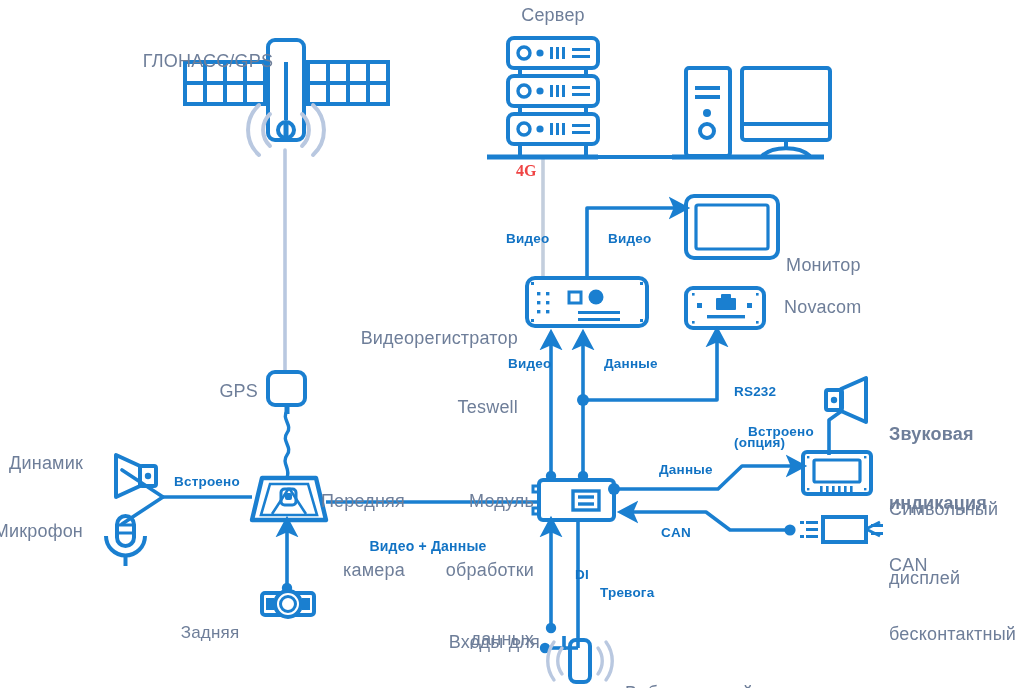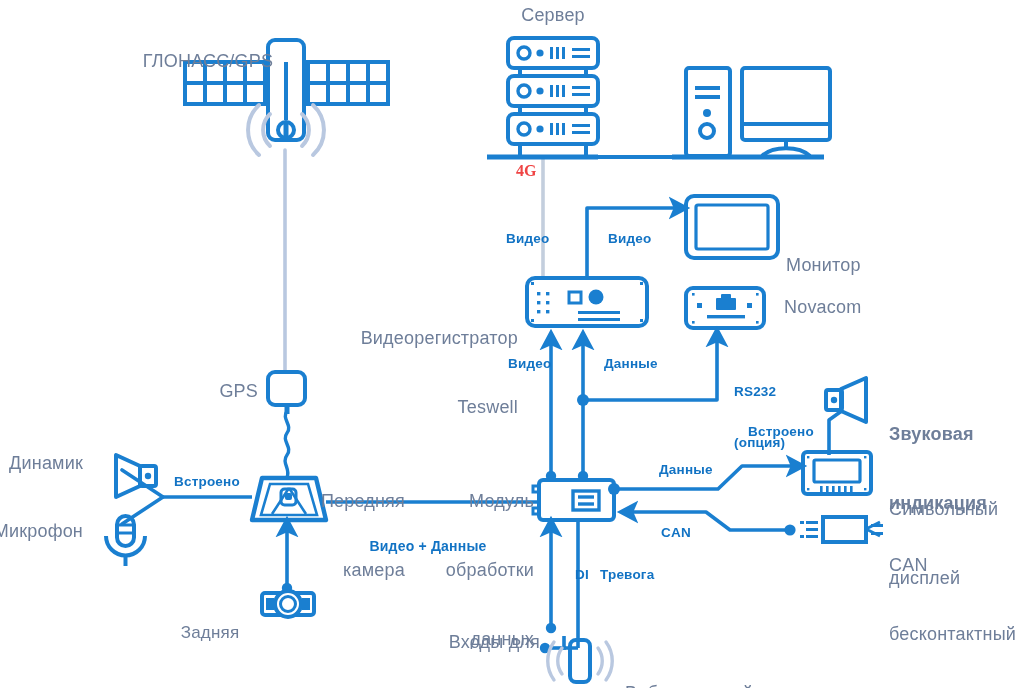--- a/index.html
+++ b/index.html
@@ -428,21 +428,21 @@
 
   <div class="lbl flow lft" style="left:653px; top:524px;">CAN</div>
 
   <div class="lbl title-gray lft" style="left:889px; top:508px;">
     <div>CAN</div>
     <div>бесконтактный</div>
   </div>
 
   <div class="lbl flow lft" style="left:526px; top:566px;margin-left:41px;">DI</div>
 
-  <div class="lbl flow lft" style="left:592px; top:566px;text-align:center;">Тревога</div>
+  <div class="lbl flow lft" style="left:592px; top:584px;text-align:center;">Тревога</div>
 
   <div class="lbl title-gray ctr small" style="left:210px; top:578px; width:140px;">
     <div>Задняя</div>
     <div>камера</div>
   </div>
 
   <div class="lbl title-gray rgt" style="left:540px; top:585px; width:280px;">
     <div>Входы для</div>
     
     

